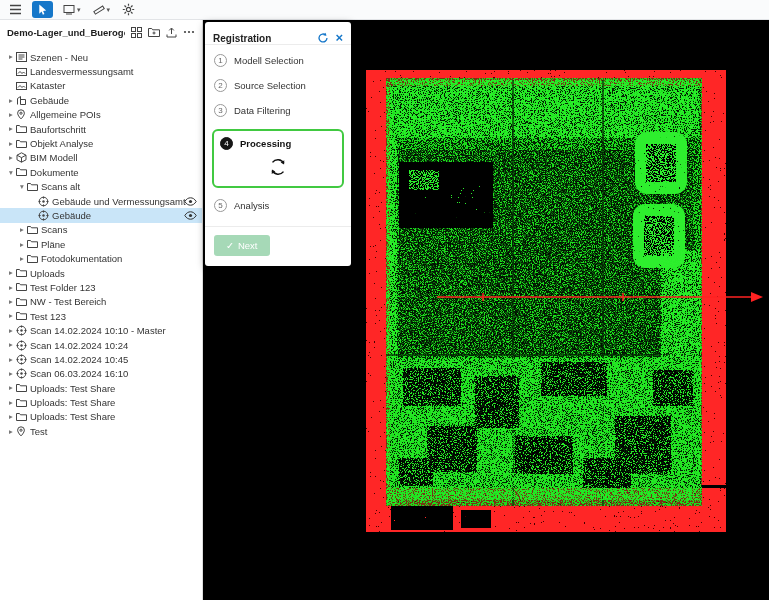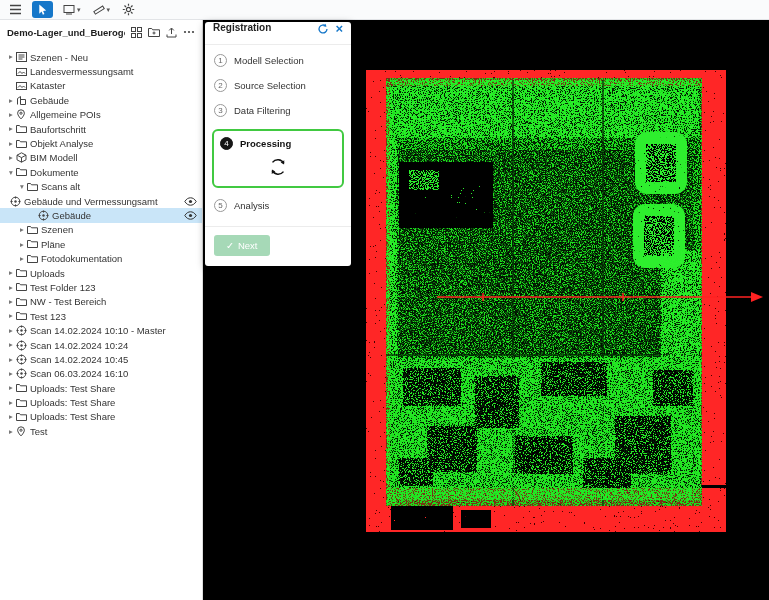--- a/index.html
+++ b/index.html
@@ -29,21 +29,21 @@
   .tlabel{overflow:hidden;text-overflow:ellipsis;padding-right:16px}
   .eye{position:absolute;right:5px;top:3px;display:inline-flex}
 
   
   .viewport{position:absolute;left:203px;top:20px;width:566px;height:580px;background:#000;z-index:1}
   .viewport svg{display:block}
 
   
   .panel{position:absolute;left:205px;top:22px;width:146px;background:#fff;border-radius:3px;
     box-shadow:0 2px 8px rgba(0,0,0,.4);z-index:9}
-  .p-head{height:23px;display:flex;align-items:flex-start;padding:0 8px;border-bottom:1px solid #ececec}
+  .p-head{height:23px;display:flex;align-items:flex-end;padding:0 8px;border-bottom:1px solid #ececec}
   .p-title{font-size:10px;font-weight:700;color:#222}
   .p-head-icons{margin-left:auto;display:flex;align-items:center;gap:6px}
   .close-x{color:#1677c9;font-size:13px;font-weight:700;line-height:1;cursor:pointer}
   .steps{padding:9px 9px 2px}
   .step{display:flex;align-items:center;gap:7px;margin-bottom:12px}
   .snum{width:13px;height:13px;border-radius:50%;border:1px solid #999;color:#666;font-size:8px;
     display:inline-flex;align-items:center;justify-content:center;flex:0 0 13px}
   .slabel{font-size:9.5px;color:#333}
   .active-box{border:2px solid #41c941;border-radius:6px;padding:6px 6px 8px;margin:0 -2px 11px -2px}
   .active-box .step{margin-bottom:6px}
@@ -213,21 +213,21 @@
       </div>
       <div class="trow" style="padding-left: 17px;">
         <span class="chev">▾</span>
         <span class="ticon">
           <svg width="11" height="10" viewBox="0 0 11 10">
             <path d="M.5 1.5h3l1 1.3h6v5.7H.5z" fill="none" stroke="#444"></path>
           </svg>
         </span>
         <span class="tlabel">Scans alt</span>
       </div>
-      <div class="trow" style="">
+      <div class="trow" style="padding-left: 28px;">
         <span class="chev"></span>
         <span class="ticon">
           <svg width="11" height="11" viewBox="0 0 11 11">
             <circle cx="5.5" cy="5.5" r="4.3" fill="none" stroke="#444"></circle>
             <circle cx="5.5" cy="5.5" r="1.2" fill="#444"></circle>
             <path d="M5.5 .6v2M5.5 8.4v2M.6 5.5h2M8.4 5.5h2" stroke="#444" fill="none"></path>
           </svg>
         </span>
         <span class="tlabel">Gebäude und Vermessungsamt</span>
         <span class="eye">
@@ -254,21 +254,21 @@
           </svg>
         </span>
       </div>
       <div class="trow" style="padding-left: 17px;">
         <span class="chev">▸</span>
         <span class="ticon">
           <svg width="11" height="10" viewBox="0 0 11 10">
             <path d="M.5 1.5h3l1 1.3h6v5.7H.5z" fill="none" stroke="#444"></path>
           </svg>
         </span>
-        <span class="tlabel">Szenen</span>
+        <span class="tlabel">Scans</span>
       </div>
       <div class="trow" style="padding-left: 17px;">
         <span class="chev">▸</span>
         <span class="ticon">
           <svg width="11" height="10" viewBox="0 0 11 10">
             <path d="M.5 1.5h3l1 1.3h6v5.7H.5z" fill="none" stroke="#444"></path>
           </svg>
         </span>
         <span class="tlabel">Pläne</span>
       </div>

